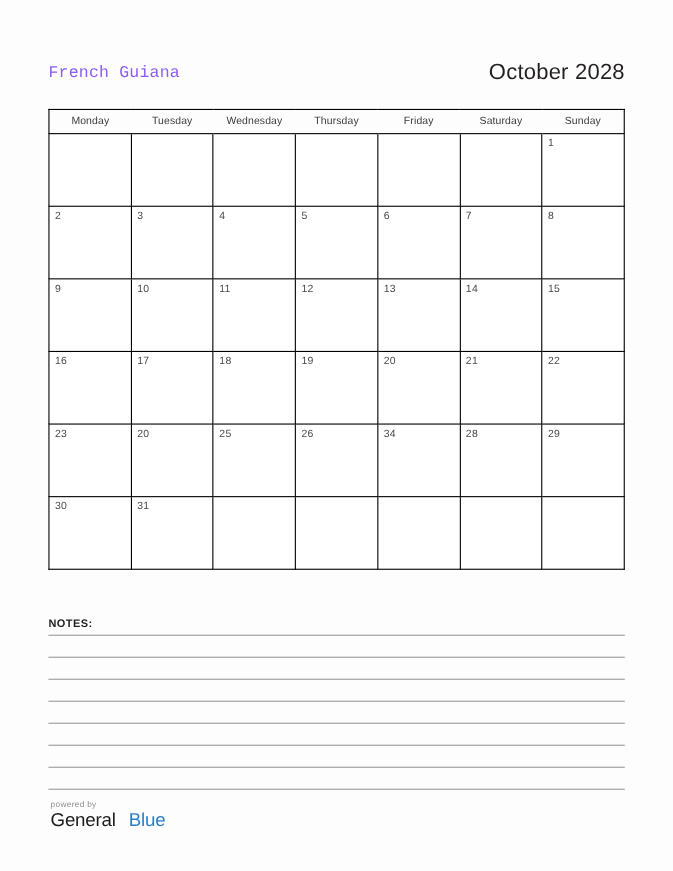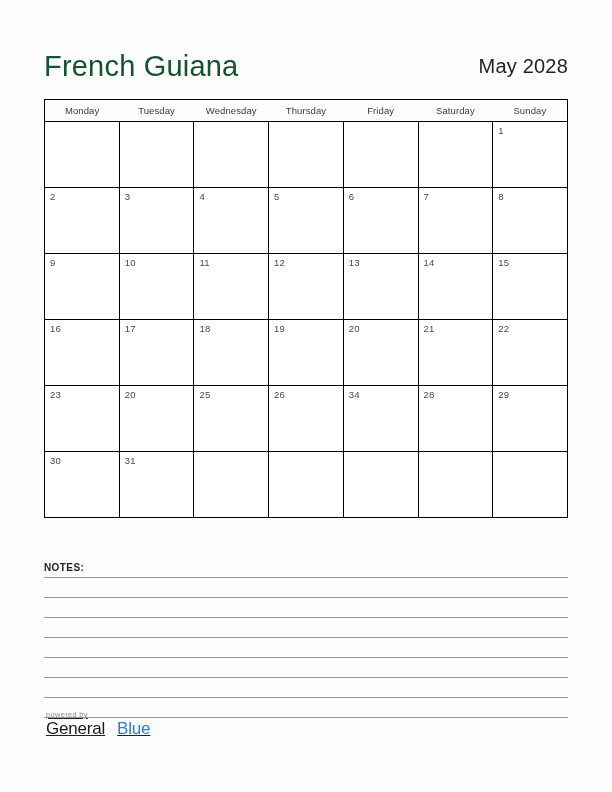--- a/index.html
+++ b/index.html
@@ -29,25 +29,26 @@
     position: absolute;
     left: 44px;
     top: 48px;
     width: 524px;
     height: 36px;
     display: flex;
     align-items: center;
     justify-content: space-between;
   }
   .country-title {
-    font-size: 29px;
+    font-size: 15px;
     font-weight: 400;
     letter-spacing: 0.2px;
-    color: #14532d;
+    color: #8b5cf6;
     white-space: nowrap;
+    font-family: Liberation Mono, monospace;
   }
   .month-title {
     font-size: 20px;
     font-weight: 400;
     letter-spacing: 0.2px;
     color: #231f20;
     white-space: nowrap;
   }
 
   
@@ -118,23 +119,22 @@
     width: 524px;
     height: 0;
     border-bottom: 1.1px solid #9a9a9a;
     margin-bottom: 19px;
   }
 
   
   .footer {
     position: absolute;
     left: 46px;
-    top: 710px;
+    top: 727px;
     width: 300px;
-    text-decoration: underline;
   }
   .powered-by {
     display: block;
     font-size: 7.5px;
     color: #8d8d8d;
     letter-spacing: 0.3px;
     margin-bottom: 1px;
   }
   .logo {
     display: block;
@@ -145,21 +145,21 @@
   .logo-general { color: #1a1a1a; }
   .logo-blue { color: #2a7fc9; }
 </style>
 </head>
 <body>
 
 <div class="page">
 
   <div class="header">
     <span class="country-title">French Guiana</span>
-    <span class="month-title">May 2028</span>
+    <span class="month-title">October 2028</span>
   </div>
 
   <table class="calendar">
     <thead>
       <tr class="dow-row">
         <th>Monday</th>
         <th>Tuesday</th>
         <th>Wednesday</th>
         <th>Thursday</th>
         <th>Friday</th>

